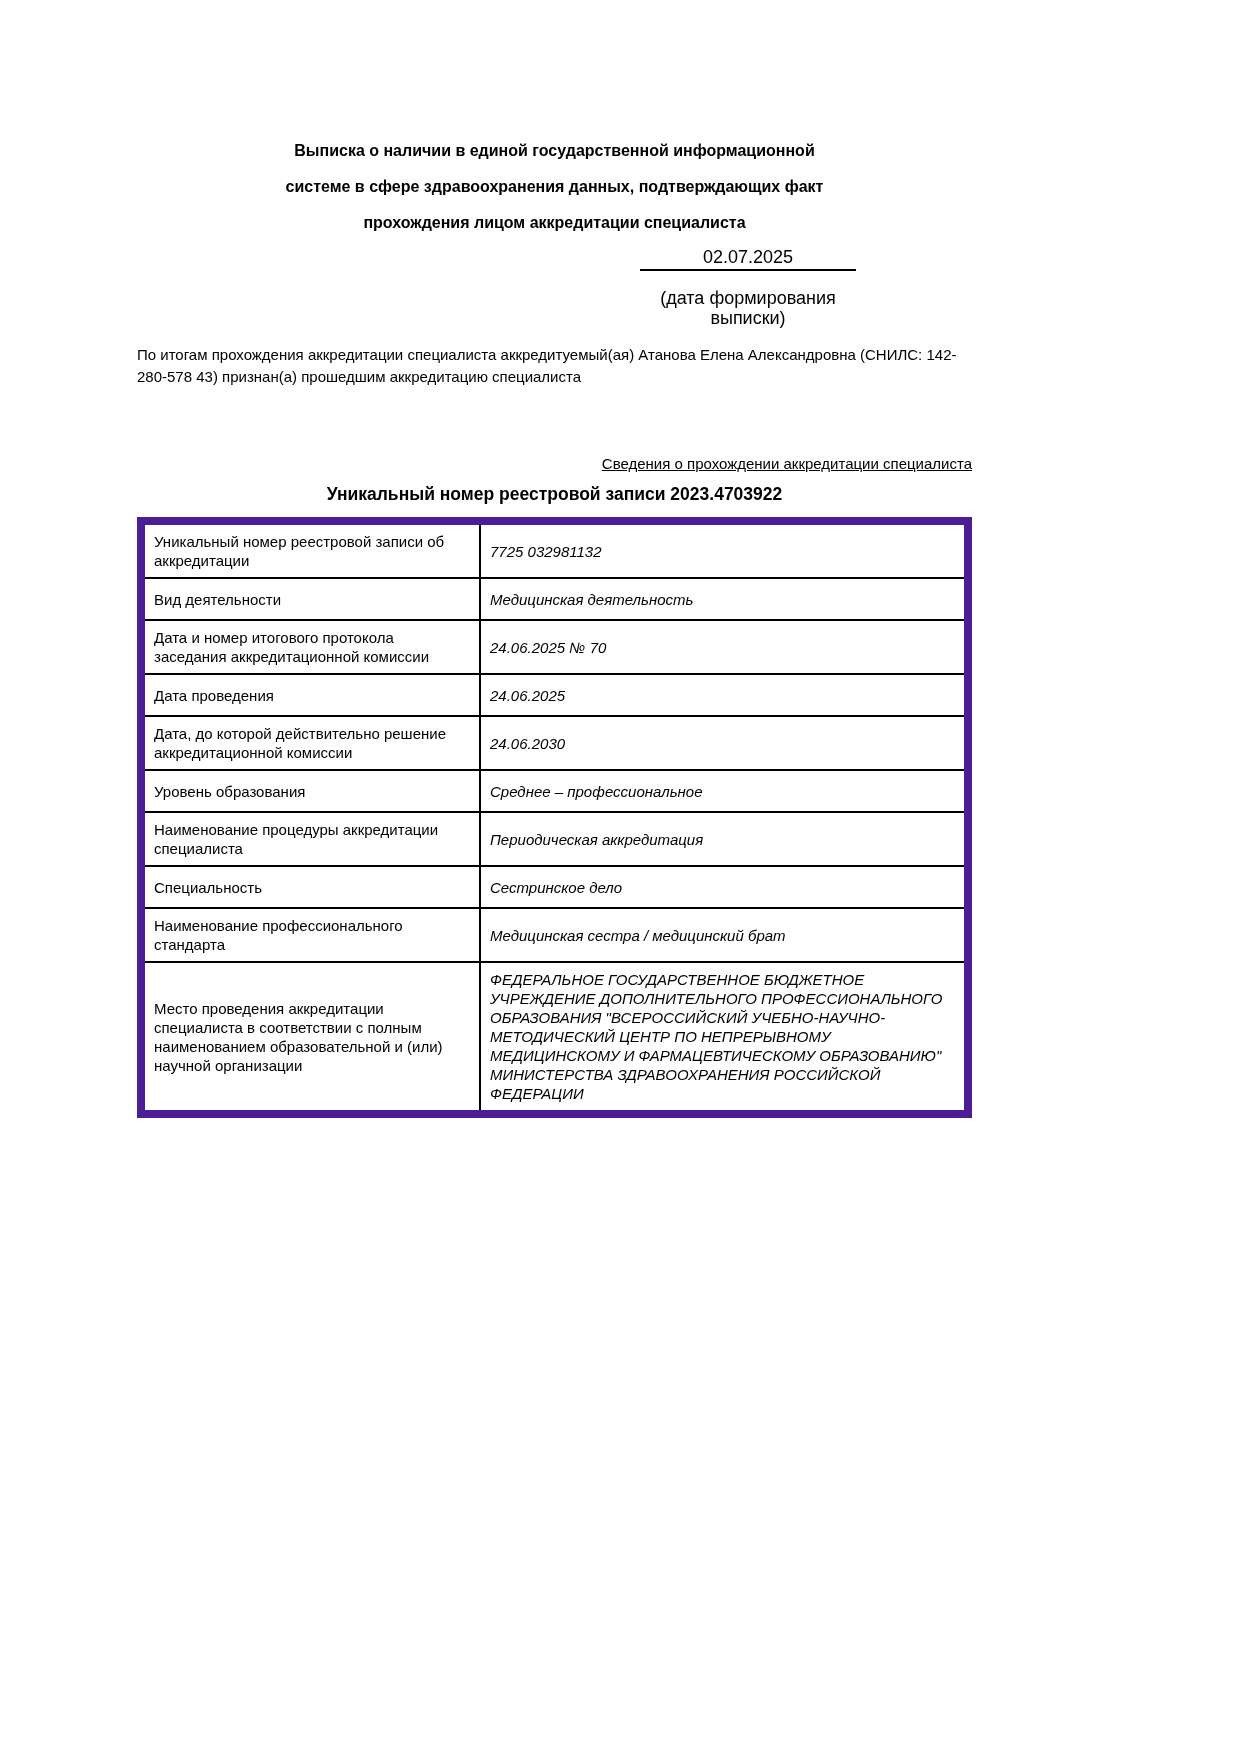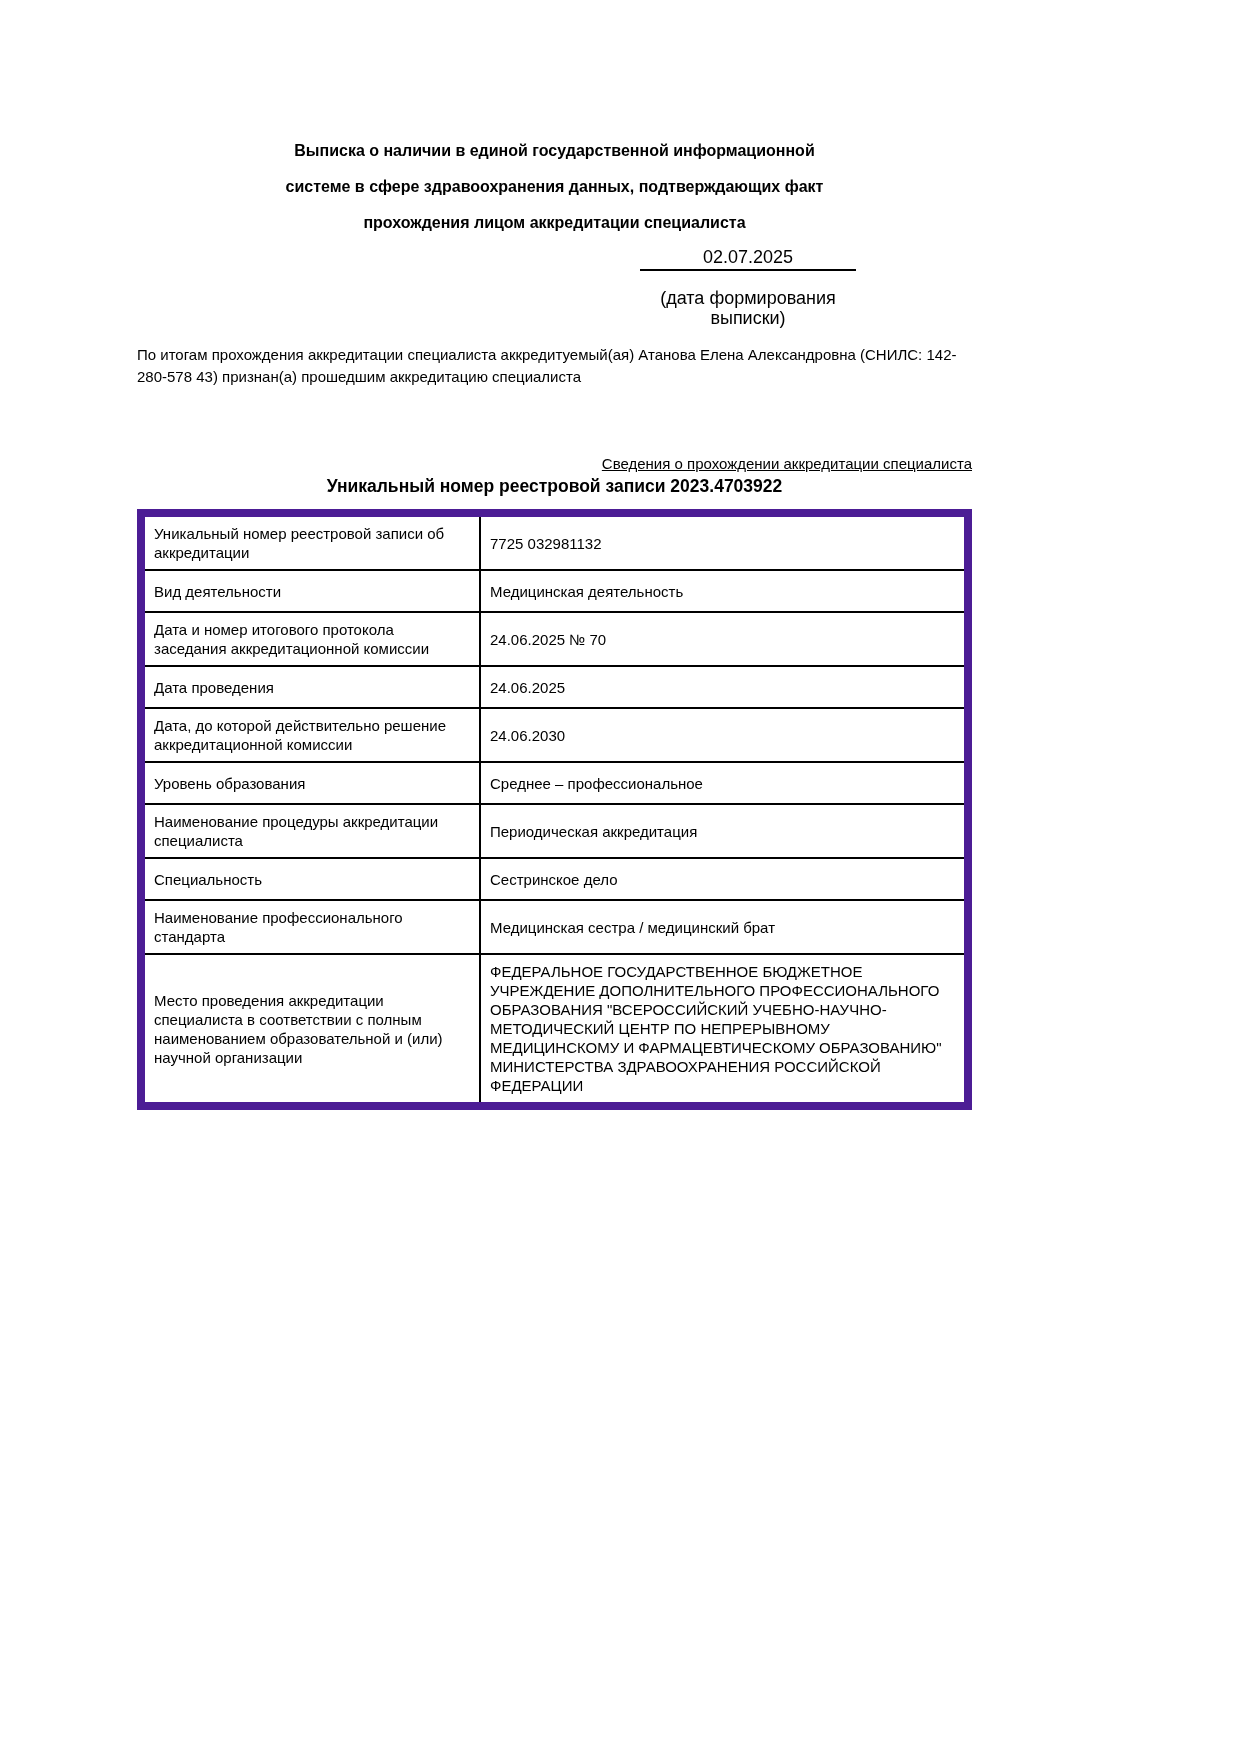--- a/index.html
+++ b/index.html
@@ -54,21 +54,21 @@
   .section-heading {
     margin-top: 66px;
     text-align: right;
     font-size: 15px;
     line-height: 20px;
   }
   .section-heading span {
     text-decoration: underline;
   }
   .registry-heading {
-    margin-top: 0;
+    margin-top: 8px;
     text-align: center;
     font-weight: bold;
     font-size: 17.5px;
     line-height: 24px;
   }
   table.acc-table {
     margin-top: 11px;
     width: 835px;
     border-collapse: collapse;
     border: 8px solid #4c1d95;
@@ -79,20 +79,21 @@
     vertical-align: middle;
     padding: 7px 9px;
     line-height: 19px;
   }
   table.acc-table td.label {
     width: 316px;
     height: 26px;
   }
   table.acc-table td.value {
     height: 26px;
+    font-style: italic;
   }
 </style>
 </head>
 <body>
 
 <div class="page">
   <div class="content">
 
     <div class="doc-title">
       <div>Выписка о наличии в единой государственной информационной</div>

